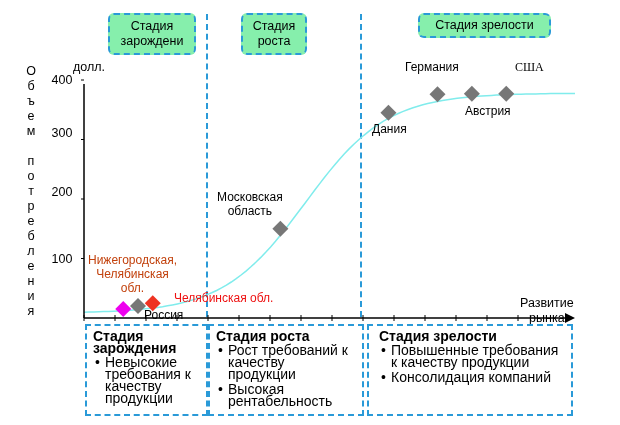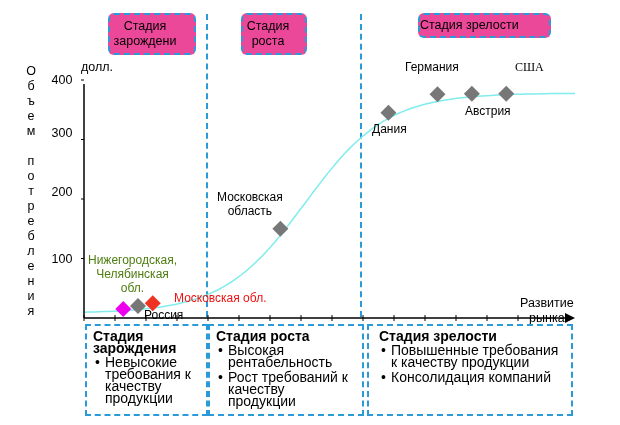--- a/index.html
+++ b/index.html
@@ -1,21 +1,21 @@
 <!DOCTYPE html>
 <html><head>
 <meta charset="utf-8">
 <style>
   html, body { margin: 0; padding: 0; background: #ffffff; }
   body { width: 620px; height: 425px; position: relative; overflow: hidden;
          font-family: "Liberation Sans", sans-serif; color: #000; }
-  .abs { position: absolute; margin-left: 8px; }
-  .stage-header { position: absolute; background: #ec4899; border: 2px dashed #2a9ad8;
+  .abs { position: absolute; }
+  .stage-header { position: absolute; background: #86efac; border: 2px dashed #2a9ad8;
                   border-radius: 6px; font-size: 12.5px; text-align: center; line-height: 15px;
-                  box-sizing: border-box; display: flex; align-items: center; justify-content: flex-start; }
+                  box-sizing: border-box; display: flex; align-items: center; justify-content: center; }
   .vdash { position: absolute; width: 0; border-left: 2px dashed #2a9ad8; }
   .ylabel-letters { position: absolute; left: 24px; top: 64px; width: 14px; font-size: 12.5px;
                     line-height: 15px; text-align: center; }
   .ylabel-letters span { display: block; height: 15px; }
   .tick-label { position: absolute; font-size: 12.5px; text-align: center; width: 30px; }
   .pt-label { position: absolute; font-size: 12px; line-height: 14px; text-align: center; white-space: nowrap; }
   .desc-box { position: absolute; border: 2px dashed #2a9ad8; box-sizing: border-box;
               font-size: 14px; line-height: 12px; padding: 4px 6px; }
   .desc-box .title { font-weight: bold; margin-bottom: 2px; }
   .desc-box ul { margin: 0; padding-left: 12px; }
@@ -98,47 +98,47 @@
     <polygon points="437.52,86.28 445.52,94.28 437.52,102.28 429.52,94.28" fill="#777777"></polygon>
     <polygon points="471.89000000000004,85.685 479.89000000000004,93.685 471.89000000000004,101.685 463.89000000000004,93.685" fill="#777777"></polygon>
     <polygon points="506.26,85.685 514.26,93.685 506.26,101.685 498.26,93.685" fill="#777777"></polygon>
   </svg>
 
 <div class="pt-label" style="left:520px;top:296px;font-size:12.5px;line-height:15px;">
   <div>Развитие</div>
   <div>рынка</div>
 </div>
 
-<div class="pt-label" style="left:88px;top:253px;color:#4d7c0f;">
+<div class="pt-label" style="left:88px;top:253px;color:#c2410c;">
   <div>Нижегородская,</div>
   <div>Челябинская</div>
   <div>обл.</div>
 </div>
 <div class="pt-label" style="left:144px;top:308px;">Россия</div>
-<div class="pt-label" style="left:174px;top:291px;color:#ee1111;">Московская обл.</div>
+<div class="pt-label" style="left:174px;top:291px;color:#ee1111;">Челябинская обл.</div>
 <div class="pt-label" style="left:217px;top:190px;">
   <div>Московская</div>
   <div>область</div>
 </div>
 <div class="pt-label" style="left:372px;top:122px;">Дания</div>
 <div class="pt-label" style="left:405px;top:60px;">Германия</div>
 <div class="pt-label" style="left:465px;top:104px;">Австрия</div>
 <div class="pt-label" style="left:515px;top:60px;font-family:Liberation Serif, serif;">США</div>
 
 <div class="desc-box" style="left:85px;top:324px;width:123px;height:92px;">
   <div class="title">Стадия зарождения</div>
   <ul>
     <li>Невысокие требования к качеству продукции</li>
   </ul>
 </div>
 <div class="desc-box" style="left:208px;top:324px;width:156px;height:92px;">
   <div class="title">Стадия роста</div>
   <ul>
+    <li>Рост требований к качеству продукции</li>
     <li>Высокая рентабельность</li>
-    <li>Рост требований к качеству продукции</li>
   </ul>
 </div>
 <div class="desc-box" style="left:367px;top:324px;width:206px;height:92px;padding-left:10px;">
   <div class="title">Стадия зрелости</div>
   <ul>
     <li>Повышенные требования к качеству продукции</li>
     <li>Консолидация компаний</li>
   </ul>
 </div>
 

